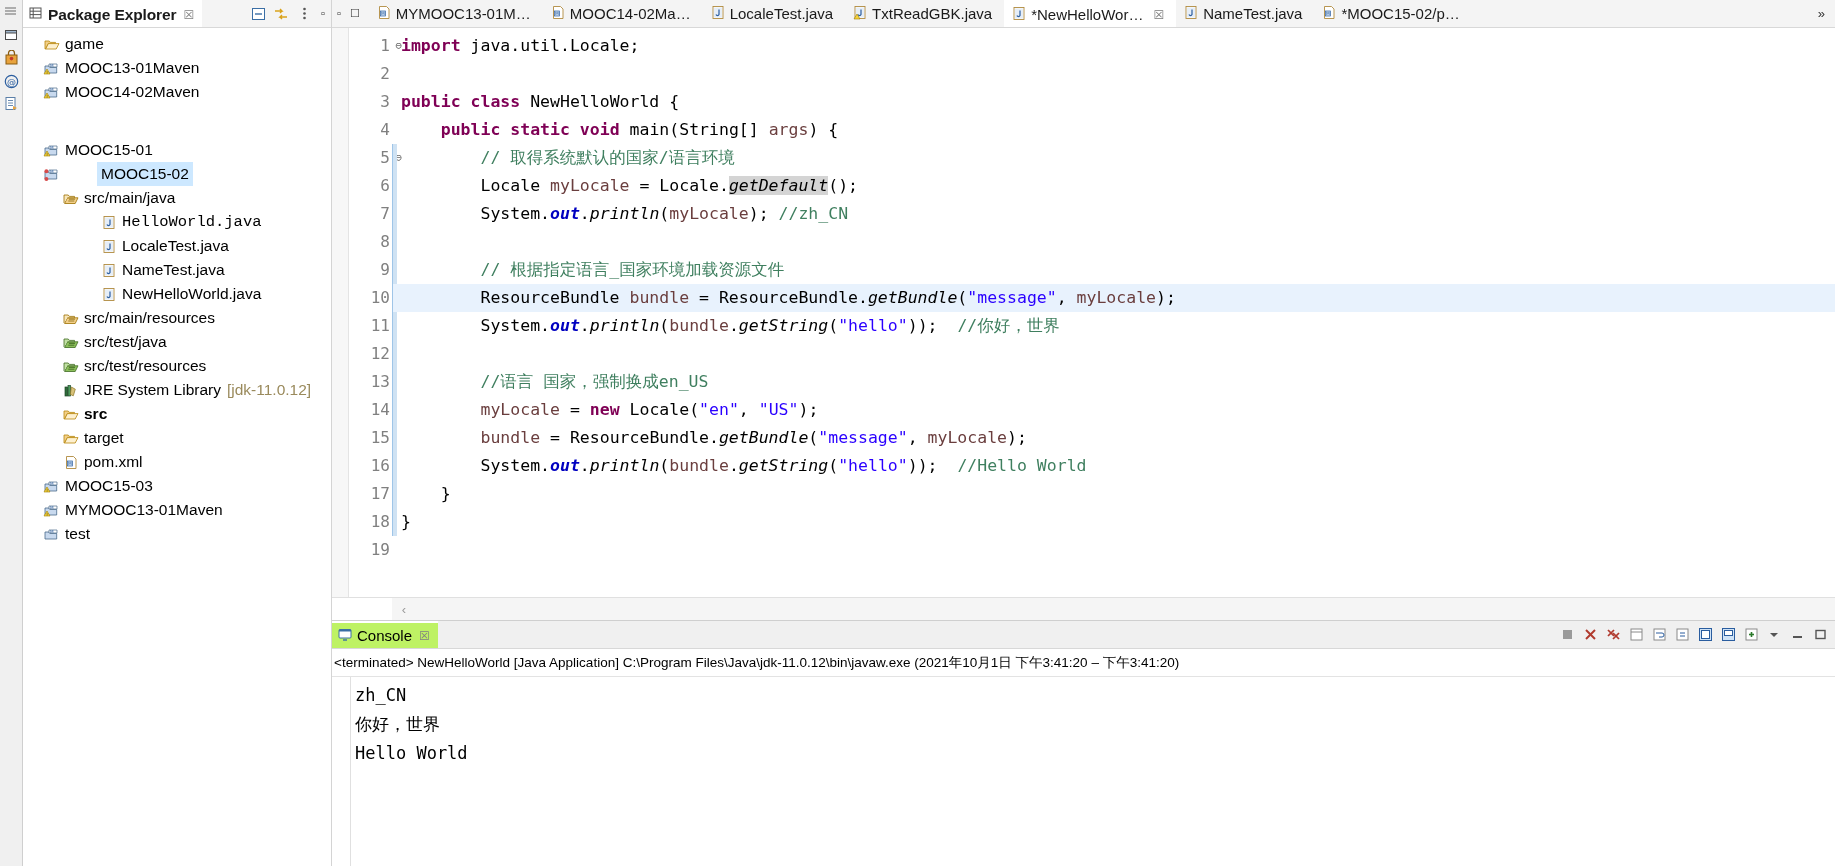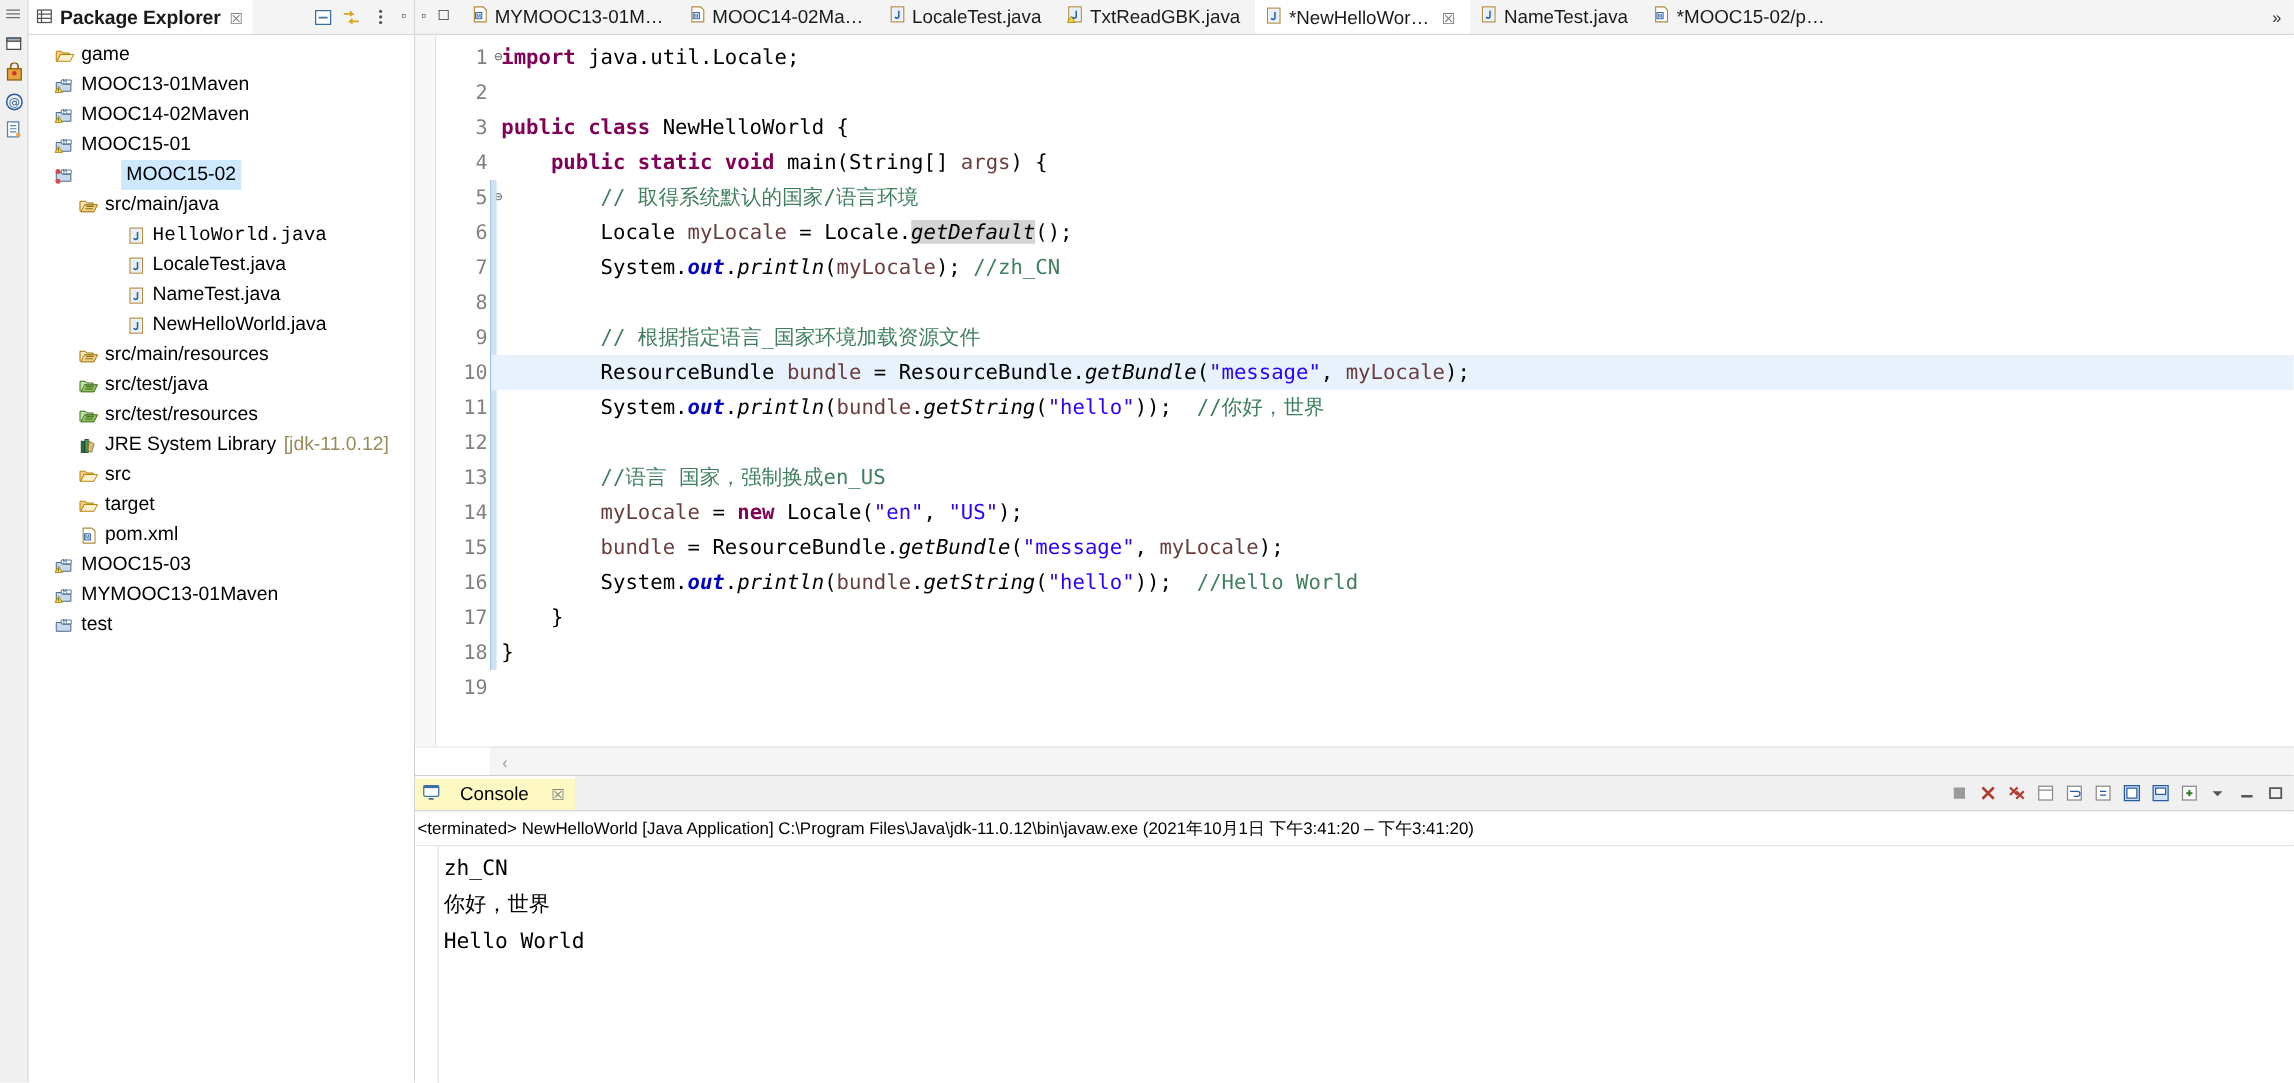--- a/index.html
+++ b/index.html
@@ -123,21 +123,21 @@
   
   .console{
     height:1px;flex:0 0 auto;display:flex;flex-direction:column;background:#fff;
     border-top:1px solid #cfcfcf;
   }
   .con-tabrow{
     height:27px;display:flex;align-items:stretch;background:#f0f0f0;
     border-bottom:1px solid #d8d8d8;
   }
   .con-tab{
-    display:flex;align-items:center;gap:16px;padding:0 8px 0 6px;background:#fef9c3;
+    display:flex;align-items:center;gap:5px;padding:0 8px 0 6px;background:#bef264;
     font-size:15px;border-top:2px solid #fff;
   }
   .con-tools{margin-left:auto;display:flex;align-items:center;gap:6px;padding-right:6px;}
   .con-tools .ct{width:17px;height:17px;display:flex;align-items:center;justify-content:center;}
   .con-status{
     font-size:13.5px;padding:5px 0 4px 2px;color:#000;white-space:nowrap;
     font-family:"Liberation Sans","DejaVu Sans",sans-serif;
   }
   .con-body{
     flex:1;display:flex;flex-direction:row;min-height:0;border-top:1px solid #e3e3e3;
@@ -269,21 +269,21 @@
               <svg width="17" height="15" viewBox="0 0 17 15">
                 <path d="M2 12 V5 h4 l1.2 1.4 h6.5 V12 Z" fill="#c8d9ee" stroke="#4a6b8a" stroke-width=".8"></path>
                 <path d="M6 3 h8 v3 h-8z" fill="#fff" stroke="#4a6b8a" stroke-width=".7"></path>
                 <text x="7" y="5.6" font-size="4.2" fill="#2a5d9f" font-family="DejaVu Sans">M</text>
                 <path d="M1 13 l3 -5 3 5 z" fill="#f6d33c" stroke="#a07c00" stroke-width=".6"></path>
                 <text x="4" y="12.6" font-size="4" fill="#000" text-anchor="middle" font-family="DejaVu Sans">!</text>
               </svg>
             </span>
             <span class="tlabel">MOOC14-02Maven</span>
           </div>
-          <div class="trow" style="padding-left: 6px;">
+          <div class="trow" style="padding-left: 6px; margin-top: 34px;">
             <span class="arrow"></span>
             <span class="ticon">
               <svg width="17" height="15" viewBox="0 0 17 15">
                 <path d="M2 12 V5 h4 l1.2 1.4 h6.5 V12 Z" fill="#c8d9ee" stroke="#4a6b8a" stroke-width=".8"></path>
                 <path d="M6 3 h8 v3 h-8z" fill="#fff" stroke="#4a6b8a" stroke-width=".7"></path>
                 <text x="7" y="5.6" font-size="4.2" fill="#2a5d9f" font-family="DejaVu Sans">M</text>
                 <path d="M1 13 l3 -5 3 5 z" fill="#f6d33c" stroke="#a07c00" stroke-width=".6"></path>
                 <text x="4" y="12.6" font-size="4" fill="#000" text-anchor="middle" font-family="DejaVu Sans">!</text>
               </svg>
             </span>
@@ -407,21 +407,21 @@
             <span class="ticon">
               <svg width="15" height="15" viewBox="0 0 15 15">
                 <rect x="2" y="4" width="2.6" height="9" fill="#2f6b3a" stroke="#1d4626" stroke-width=".7"></rect>
                 <rect x="5" y="2.5" width="2.6" height="10.5" fill="#4e9c5e" stroke="#1d4626" stroke-width=".7"></rect>
                 <path d="M8.3 4 l4 2.2 -2 6.6 -3 -1.4z" fill="#d8c27a" stroke="#8a7320" stroke-width=".7"></path>
               </svg>
             </span>
             <span class="tlabel">JRE System Library</span>
             <span class="muted" style="padding-left: 6px;">[jdk-11.0.12]</span>
           </div>
-          <div class="trow" style="padding-left: 25px;">
+          <div class="trow" style="padding-left: 25px; font-weight: bold;">
             <span class="arrow"></span>
             <span class="ticon">
               <svg width="16" height="13" viewBox="0 0 16 13">
                 <path d="M1 11 V3 h4.2 l1.2 1.4 H11.5 V5.4 H4.4 L1.6 11 Z" fill="#f3d08a" stroke="#b8860b" stroke-width=".8"></path>
                 <path d="M1.6 11 L4.4 5.6 H15 L12.2 11 Z" fill="#fdf0cf" stroke="#b8860b" stroke-width=".8"></path>
               </svg>
             </span>
             <span class="tlabel">src</span>
           </div>
           <div class="trow" style="padding-left: 25px;">

